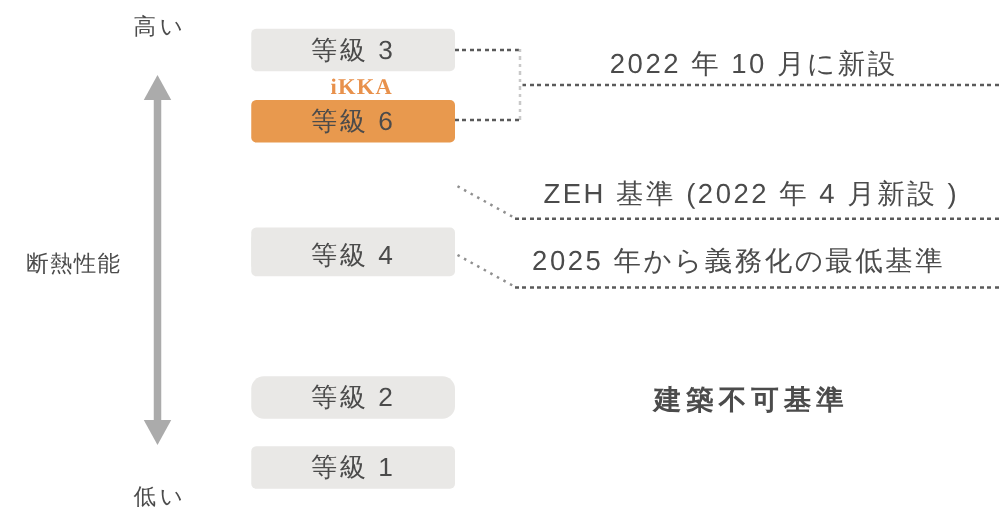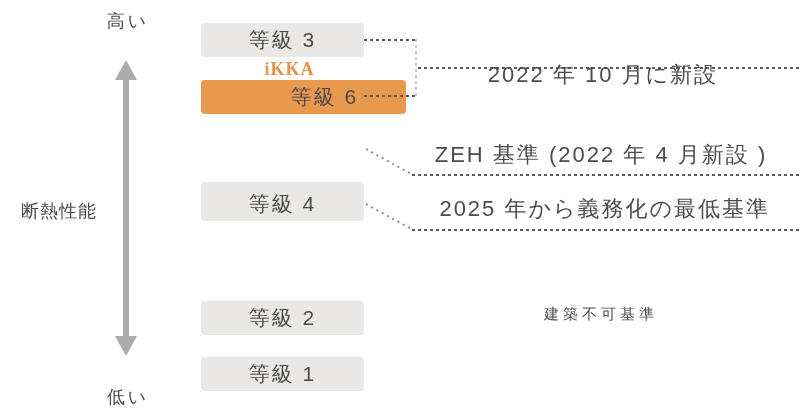--- a/index.html
+++ b/index.html
@@ -53,28 +53,27 @@
     display: flex;
     align-items: center;
     justify-content: center;
     font-size: 21px;
     letter-spacing: 2px;
     color: var(--text-dark, #4B4B4B);
     white-space: nowrap;
   }
   .grade-box.highlight {
     background: var(--highlight-orange, #E8994E);
-    padding-left: 42px;
   }
   #grade-7 { top: 23px; }
   #grade-6 { top: 80px; }
   #grade-5 { top: 135px; margin-top: 47px; }
   #grade-4 { top: 187px; }
   #grade-3 { top: 245px; }
-  #grade-2 { top: 301px; }
+  #grade-2 { top: 301px; border-radius: 10px; }
   #grade-1 { top: 357px; }
 
   #brand-label {
     left: 208px; top: 59px;
     width: 163px;
     text-align: center;
     font-size: 18px;
     font-weight: bold;
     letter-spacing: 1px;
     color: var(--brand-orange, #E8914C);
@@ -102,24 +101,24 @@
   .diag-svg { overflow: visible; }
 
   
   .annotation {
     font-size: 22px;
     letter-spacing: 2px;
     color: var(--text-dark, #4B4B4B);
     white-space: nowrap;
     text-align: center;
   }
-  #anno-new-grades { left: 410px; top: 36px;  width: 386px; margin-top: 24px; }
+  #anno-new-grades { left: 410px; top: 36px;  width: 386px; }
   #anno-zeh        { left: 410px; top: 140px; width: 382px; }
-  #anno-mandatory  { left: 388px; top: 194px; width: 382px; text-align: right; }
-  #anno-not-allowed{ left: 410px; top: 305px; width: 382px; font-size: 15px; letter-spacing: 4px; }
+  #anno-mandatory  { left: 400px; top: 194px; width: 382px; }
+  #anno-not-allowed{ left: 410px; top: 305px; width: 382px; font-size: 22px; letter-spacing: 4px; font-weight: bold; }
 </style>
 </head>
 <body>
 
 <div id="canvas">
 
   <div class="abs axis-label" id="label-high">高い</div>
   <div class="abs axis-label" id="label-low">低い</div>
   <div class="abs axis-label" id="label-axis">断熱性能</div>
 

